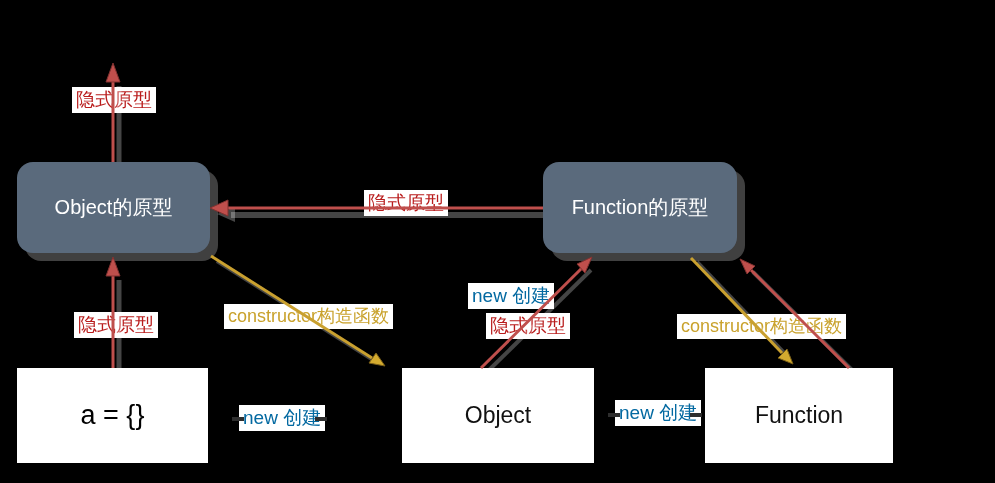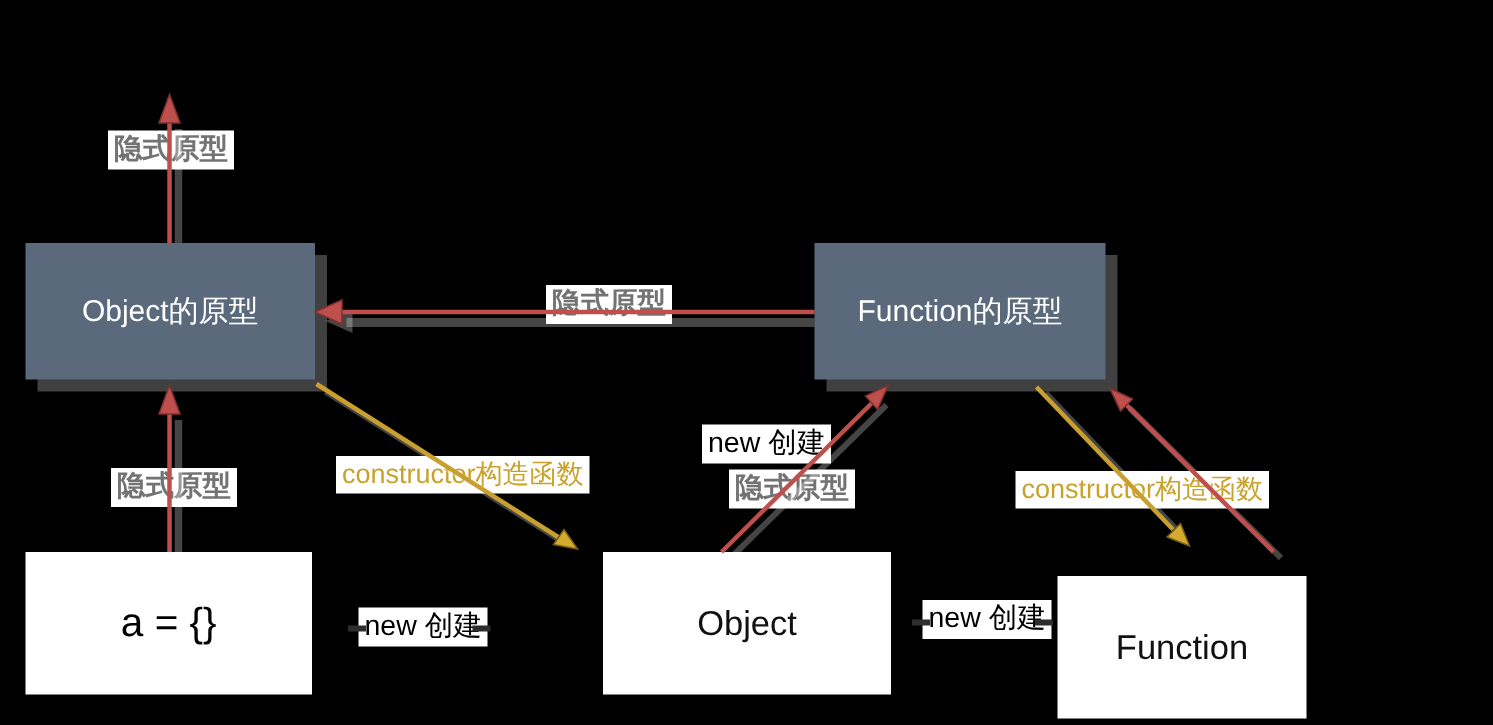--- a/index.html
+++ b/index.html
@@ -7,35 +7,36 @@
     position:relative;width:995px;height:483px;background:#000000;overflow:hidden;
     font-family:"Liberation Sans","DejaVu Sans",sans-serif;
   }
   .node{
     position:absolute;display:flex;align-items:center;justify-content:center;
     text-align:center;z-index:1;
   }
   .node--slate{
     background:#5a6a7c;color:#ffffff;font-size:20px;
     box-shadow:8px 8px 0 rgba(255,255,255,0.25);
+    border-radius:16px;
   }
   .node--white{background:#ffffff;color:#111111;}
   #n-object-proto{left:17px;top:162px;width:193px;height:91px;}
   #n-function-proto{left:543px;top:162px;width:194px;height:91px;align-items:center;}
   #n-a{left:17px;top:368px;width:191px;height:95px;font-size:27px;color:#000;}
   #n-object{left:402px;top:368px;width:192px;height:95px;font-size:23px;}
-  #n-function{left:705px;top:368px;width:166px;height:95px;font-size:23px;margin-top:16px;}
+  #n-function{left:705px;top:368px;width:188px;height:95px;font-size:23px;}
 
   .lbl{
     position:absolute;background:#ffffff;white-space:nowrap;z-index:2;
     padding:2px 4px;line-height:1.15;font-size:19px;
   }
-  .lbl--red{color:#737373;font-weight:bold;}
+  .lbl--red{color:#b91c1c;}
   .lbl--gold{color:#c9a22c;}
-  .lbl--black{color:#000000;font-size:19px;}
+  .lbl--black{color:#0369a1;font-size:19px;}
   #l-imp-top{left:72px;top:87px;}
   #l-imp-mid{left:364px;top:190px;}
   #l-imp-a{left:74px;top:312px;}
   #l-ctor-obj{left:224px;top:304px;font-size:18px;}
   #l-new-mid{left:468px;top:283px;}
   #l-imp-obj{left:486px;top:313px;}
   #l-fn-note{left:588px;top:286px;font-size:17px;}
   #l-ctor-fn{left:677px;top:314px;font-size:18px;}
   #l-new-bl{left:239px;top:405px;}
   #l-new-br{left:615px;top:400px;}

